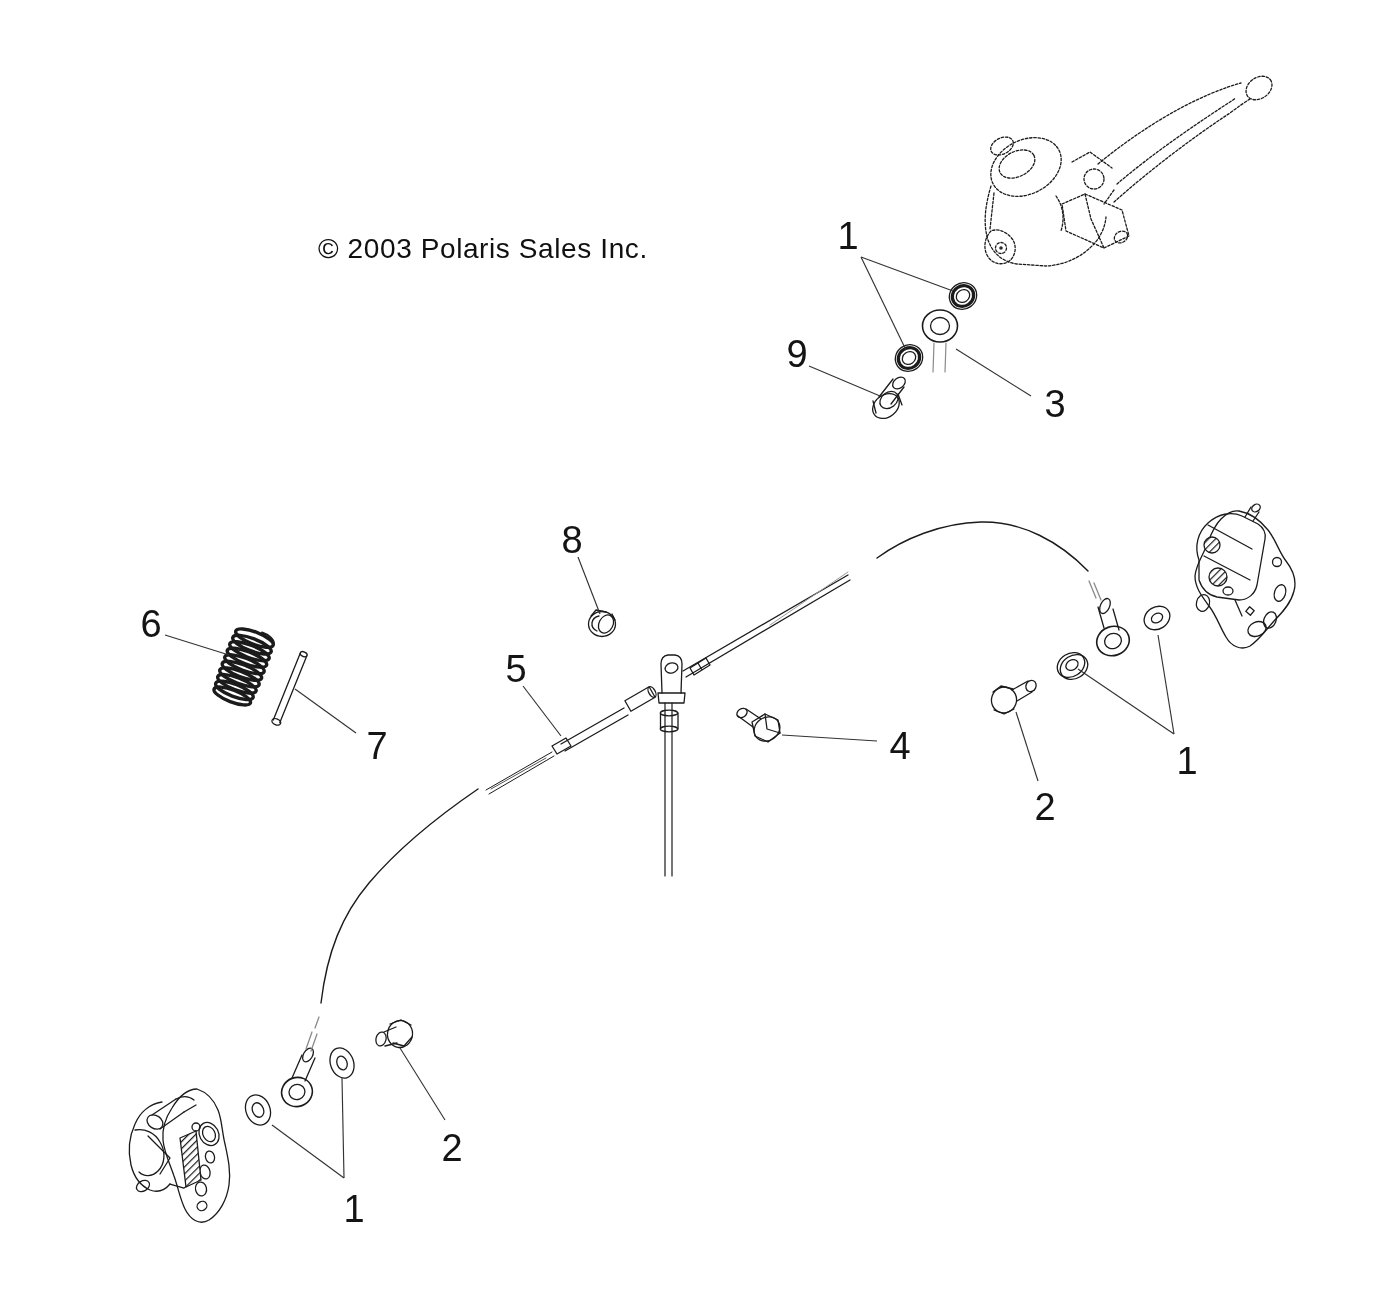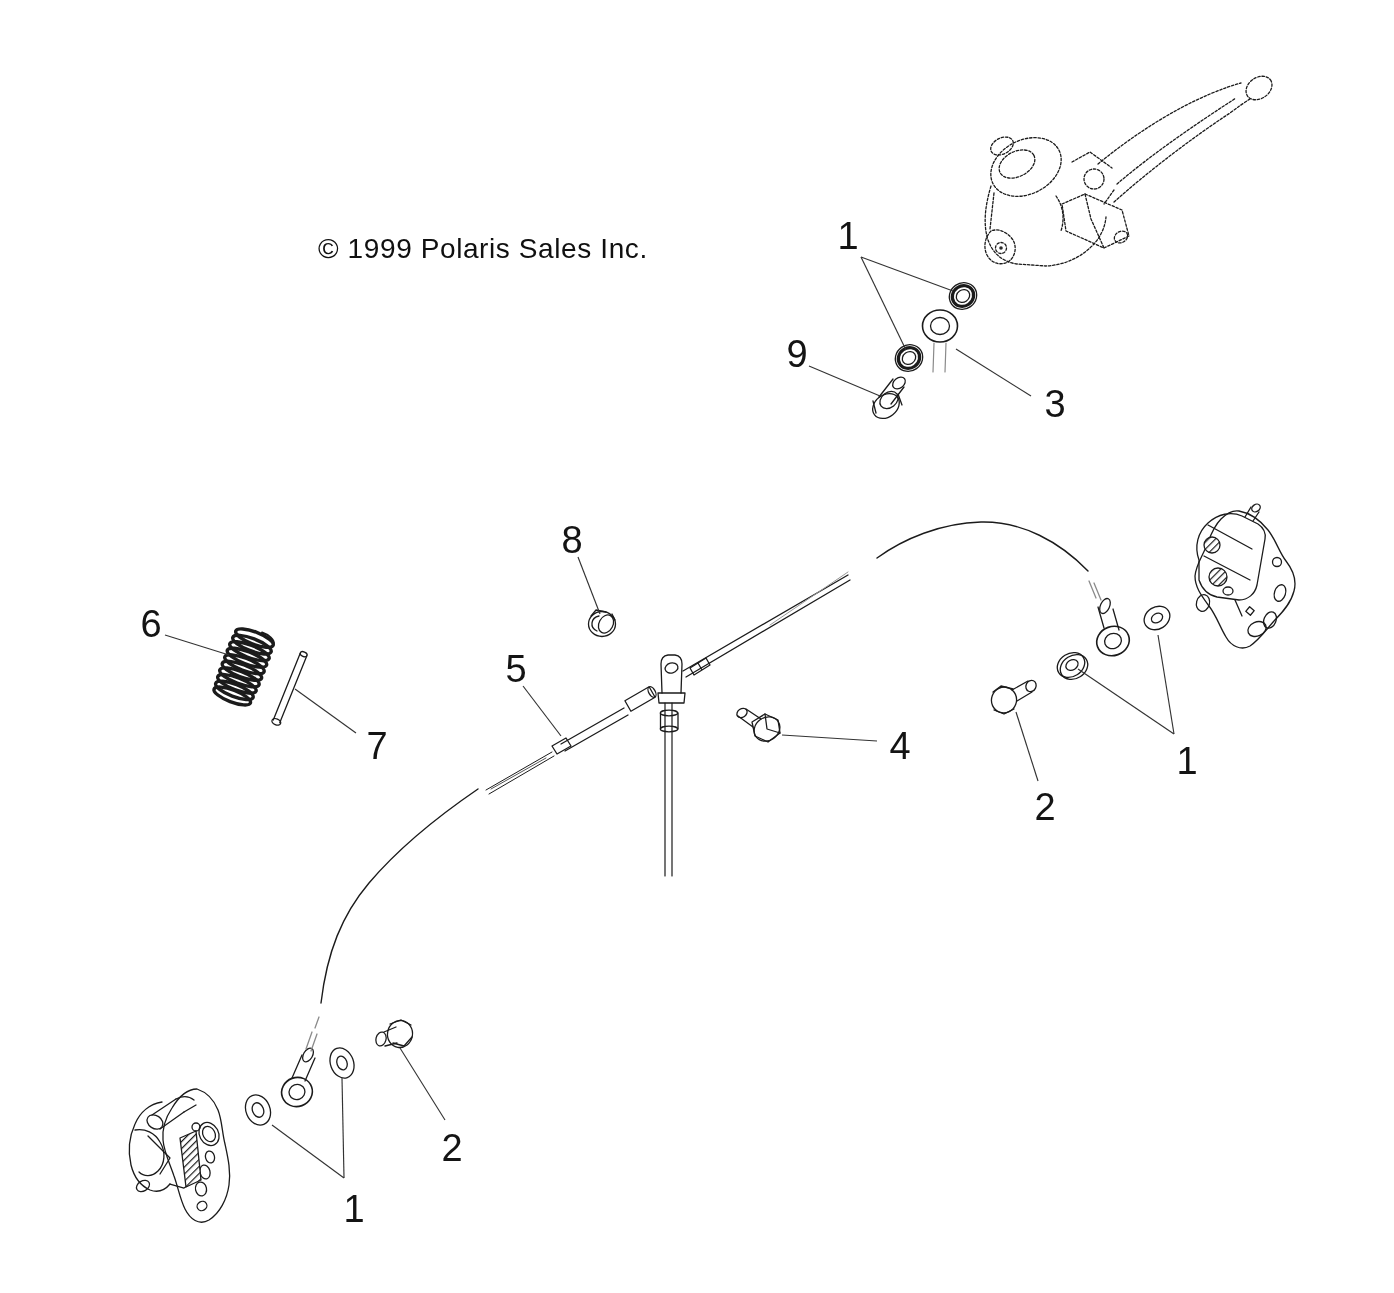--- a/index.html
+++ b/index.html
@@ -247,21 +247,21 @@
       <line x1="782" y1="735" x2="877" y2="741"></line>
       <line x1="1016" y1="712" x2="1038" y2="781"></line>
       <line x1="1174" y1="734" x2="1078" y2="669"></line>
       <line x1="1174" y1="734" x2="1158" y2="635"></line>
       <line x1="400" y1="1048" x2="445" y2="1120"></line>
       <line x1="344" y1="1178" x2="272" y2="1125"></line>
       <line x1="344" y1="1178" x2="342" y2="1078"></line>
     </g>
   </svg>
 
-  <div class="copyright">© 1999 Polaris Sales Inc.</div>
+  <div class="copyright">© 2003 Polaris Sales Inc.</div>
 
   <div id="callout-layer">
       <div class="callout" style="left: 848px; top: 236px;">1</div>
       <div class="callout" style="left: 797px; top: 354px;">9</div>
       <div class="callout" style="left: 1055px; top: 404px;">3</div>
       <div class="callout" style="left: 572px; top: 540px;">8</div>
       <div class="callout" style="left: 151px; top: 624px;">6</div>
       <div class="callout" style="left: 516px; top: 669px;">5</div>
       <div class="callout" style="left: 377px; top: 746px;">7</div>
       <div class="callout" style="left: 900px; top: 746px;">4</div>

